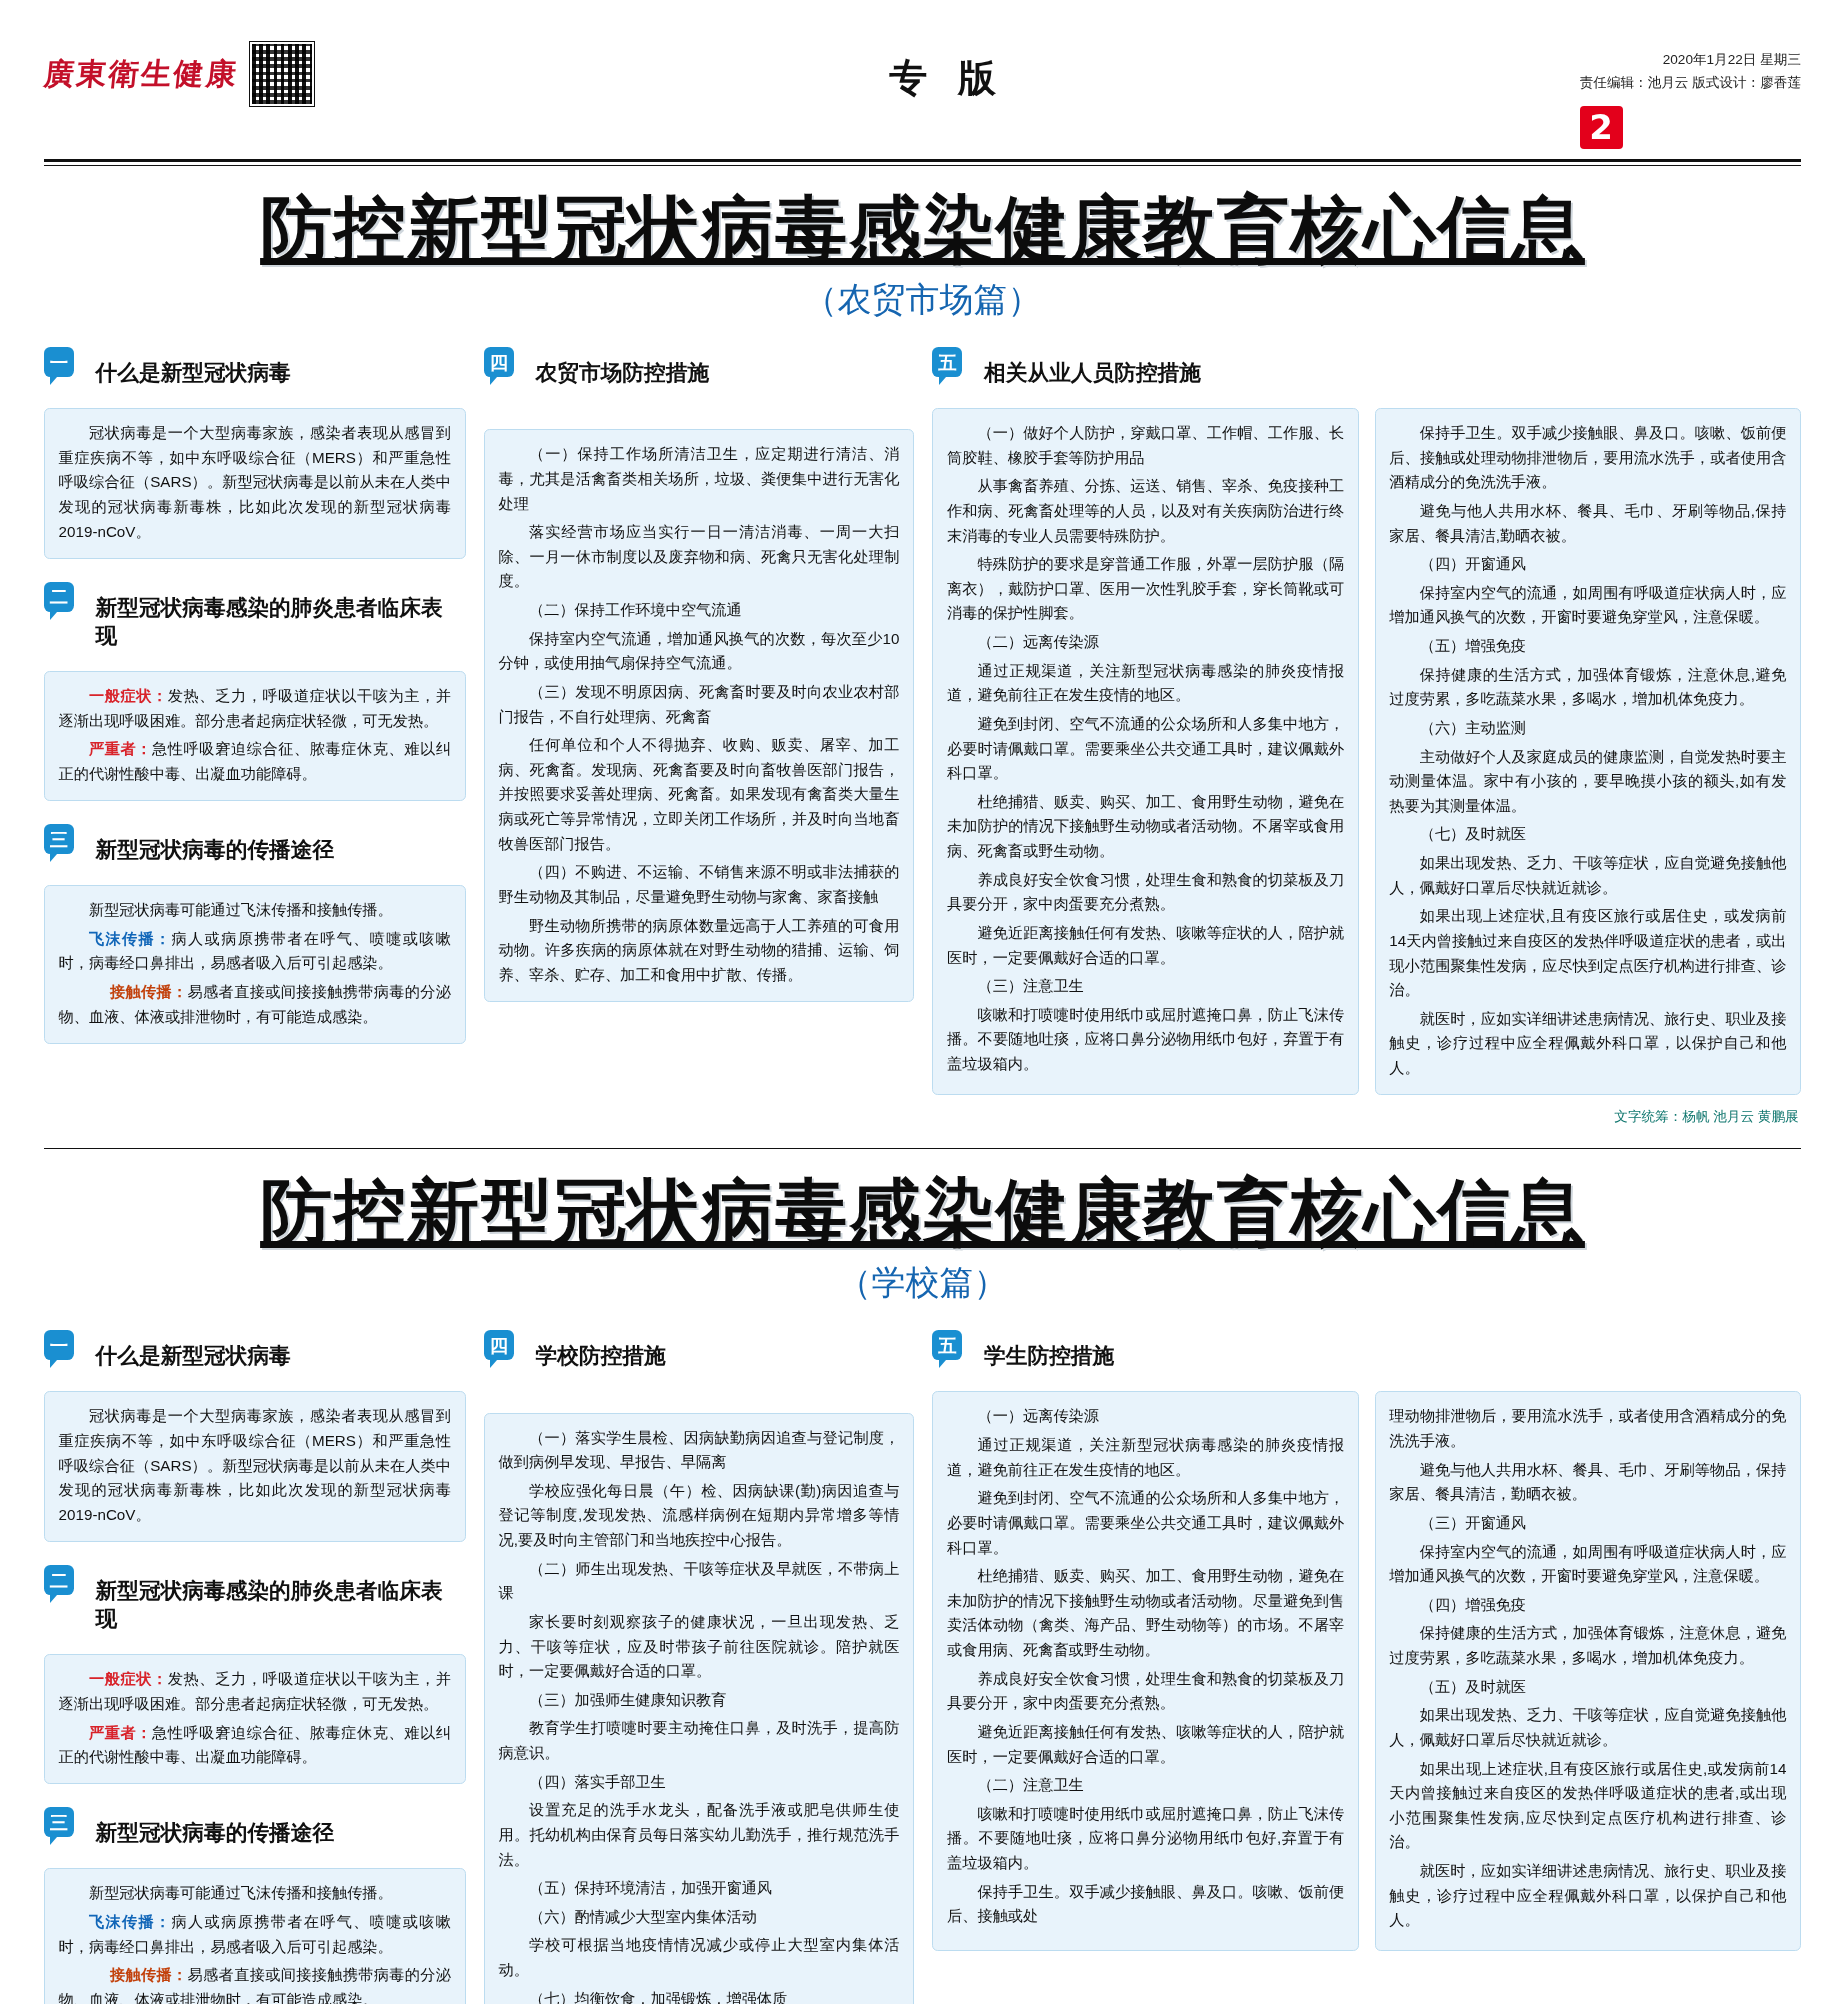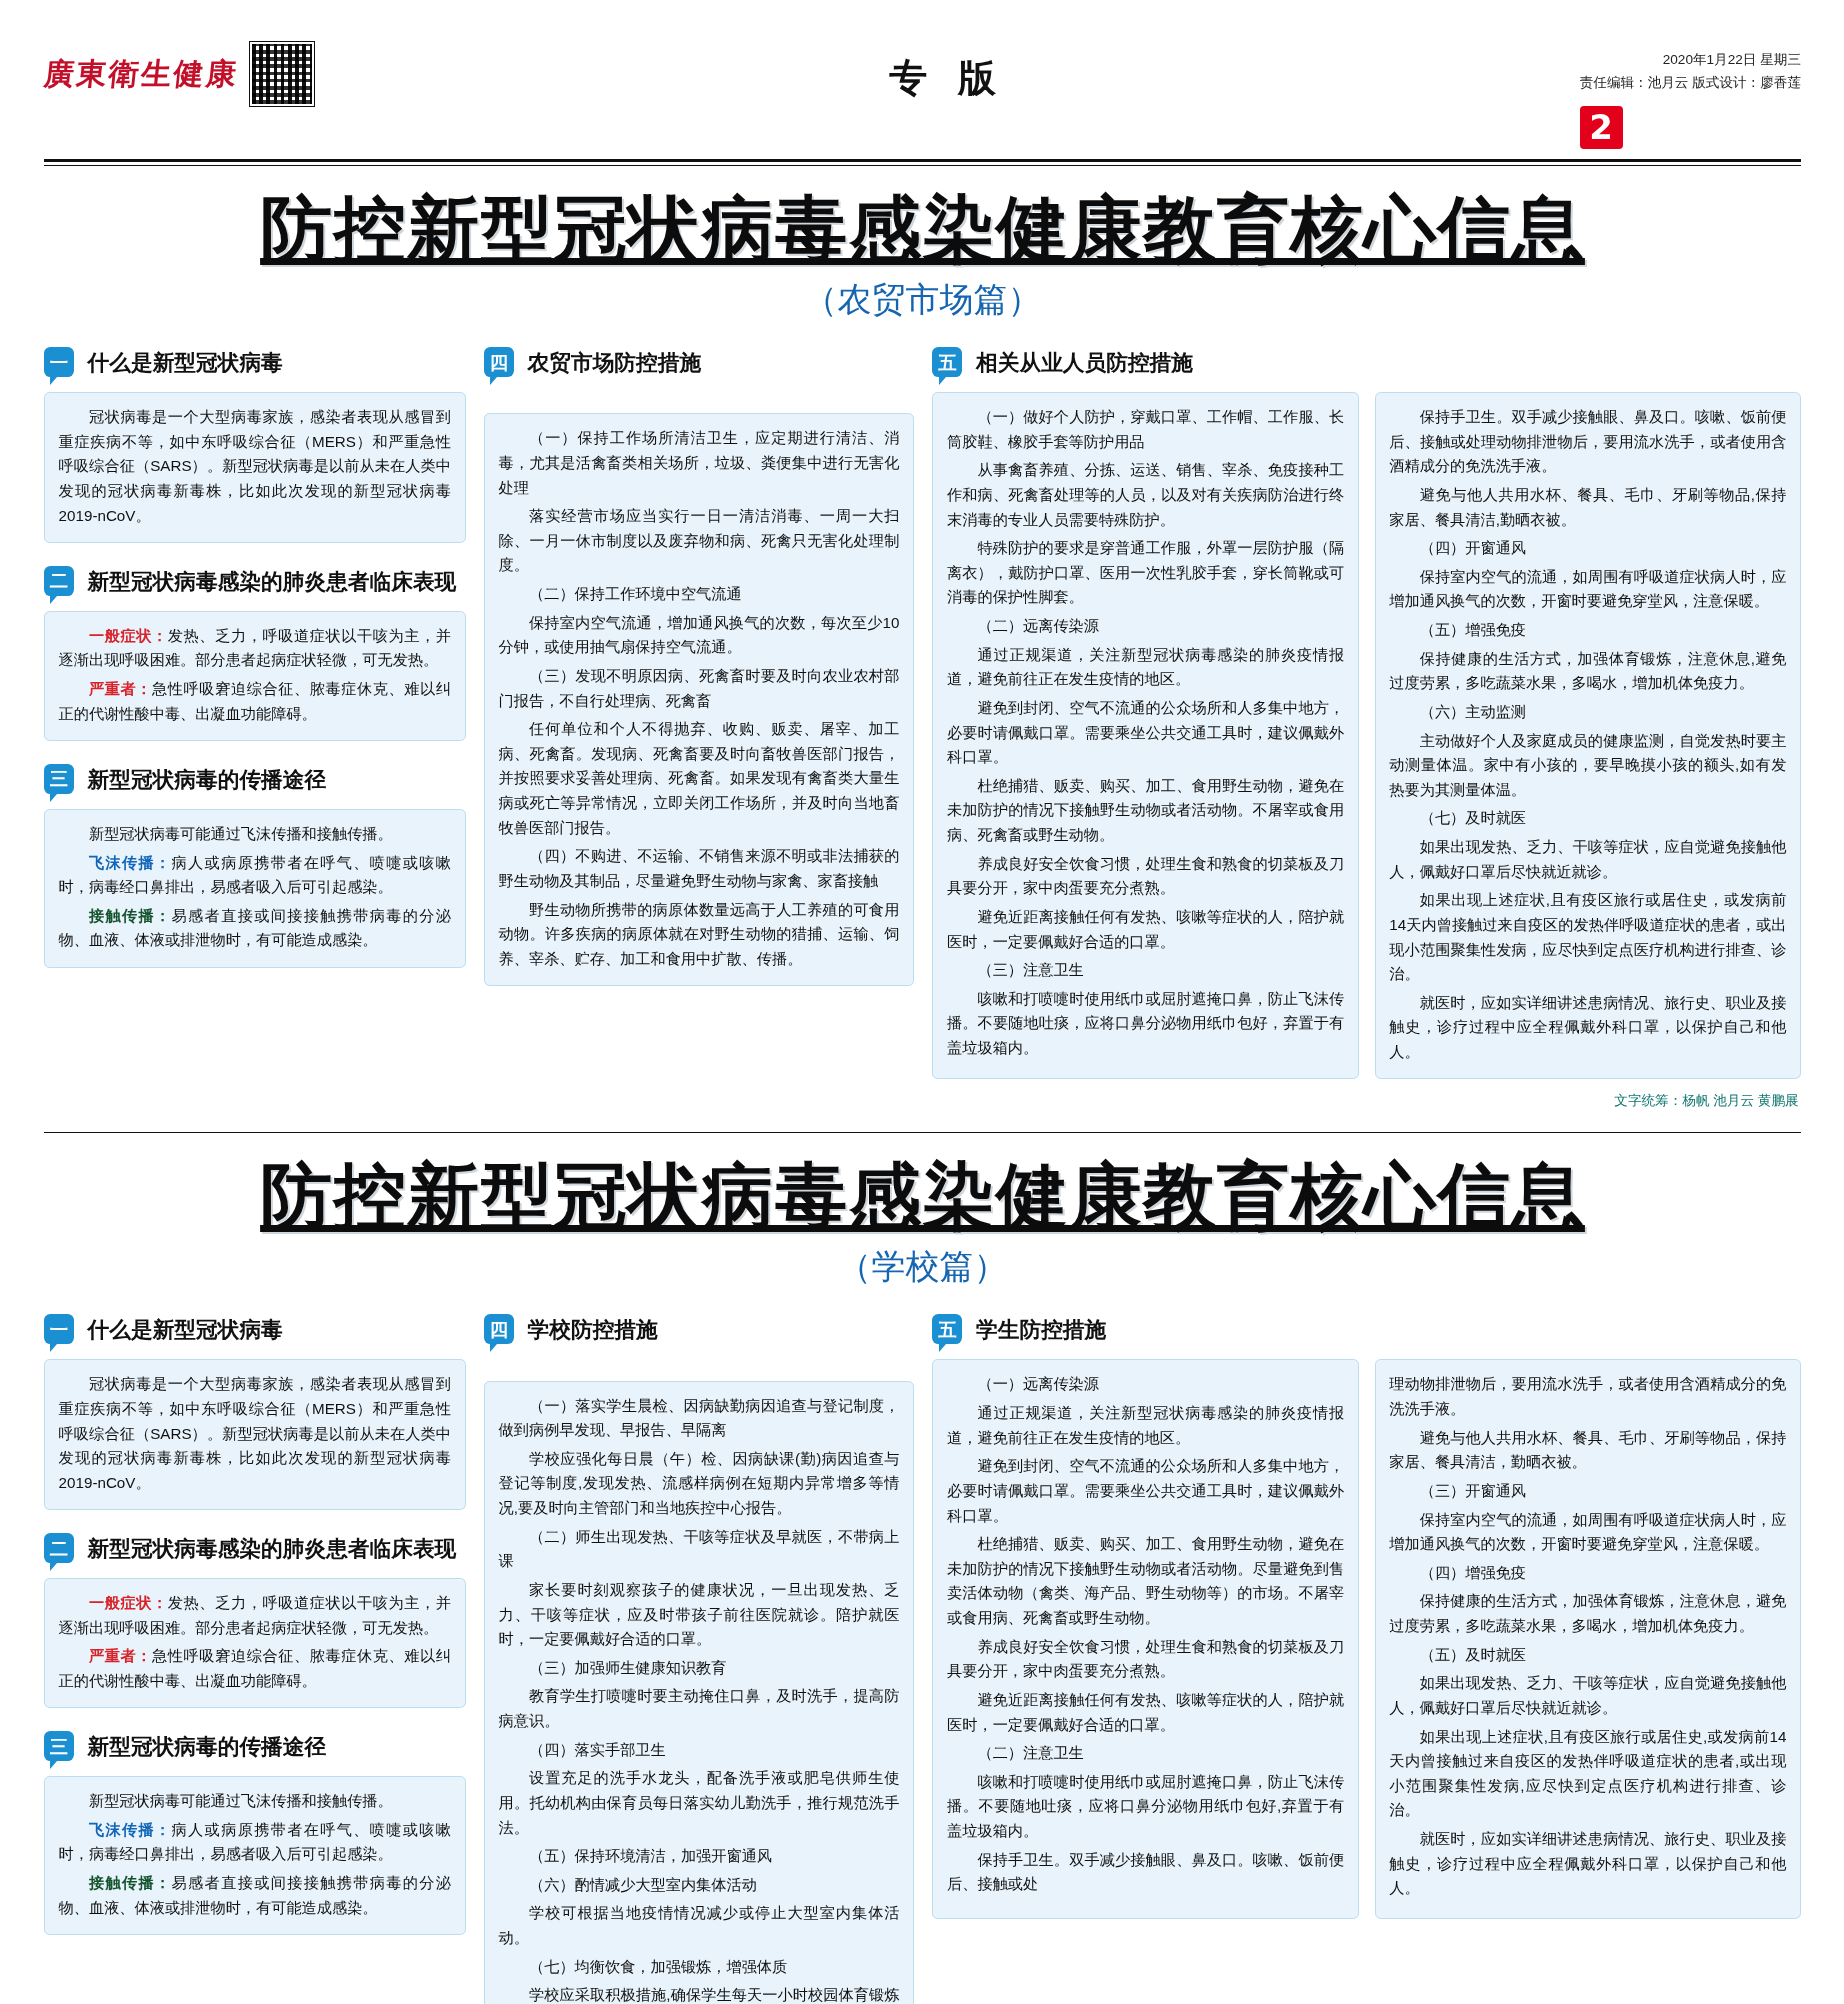--- a/index.html
+++ b/index.html
@@ -36,32 +36,32 @@
   .col.wide{flex:1.02;}
   .col.widest{flex:2.06;}
 
   
   .sechead{display:flex;align-items:flex-start;gap:9.6px;margin:0 0 8.8px 0;}
   .bubble{position:relative;width:30px;height:30px;border-radius:6.4px;background:#1a8fd1;color:#fff;
           font-size:18.4px;font-weight:bold;display:flex;align-items:center;justify-content:center;flex:0 0 auto;
           font-family:"DejaVu Serif","Liberation Serif",serif;}
   .bubble:after{content:"";position:absolute;left:6.4px;bottom:-8px;border-width:8.8px 7.2px 0 0;border-style:solid;
                 border-color:#1a8fd1 transparent transparent transparent;}
-  .sechead h3{margin:4px;font-size:21.7px;font-weight:bold;line-height:1.3;font-family:Liberation Mono, monospace;color:#111;}
+  .sechead h3{margin:12px;font-size:21.7px;font-weight:bold;line-height:1.3;font-family:Liberation Serif, serif;color:#111;}
   .sechead.sp{margin-top:23px;}
 
   
   .box{background:#e8f3fb;border:1.2px solid #bcdcf0;border-radius:5.6px;padding:12px 13.6px 13.6px 13.6px;
        font-size:15.2px;line-height:1.62;color:#111;margin-bottom:4px;}
   .box.tall{min-height:0;margin-top:30px;}
   .box p{margin:0 0 4px 0;text-align:justify;text-indent:2em;}
   .box p:last-child{margin-bottom:0;}
   .box p.noind{text-indent:0;}
   .lbl-blue{color:#1166b8;font-weight:bold;}
-  .lbl-green{color:#14532d;font-weight:bold;}
+  .lbl-green{color:#c2410c;font-weight:bold;margin-left:21px;}
   .lbl-red{color:#d8232a;font-weight:bold;}
 
   
   .twocol{display:flex;gap:16px;}
   .twocol .box{flex:1;}
 
   .credit{text-align:right;font-size:13.6px;color:#0f766e;margin:8.8px 2.4px 0 0;}
 
   .divider{height:1.6px;background:#111;margin:21.7px 0 0 0;}
 </style>

